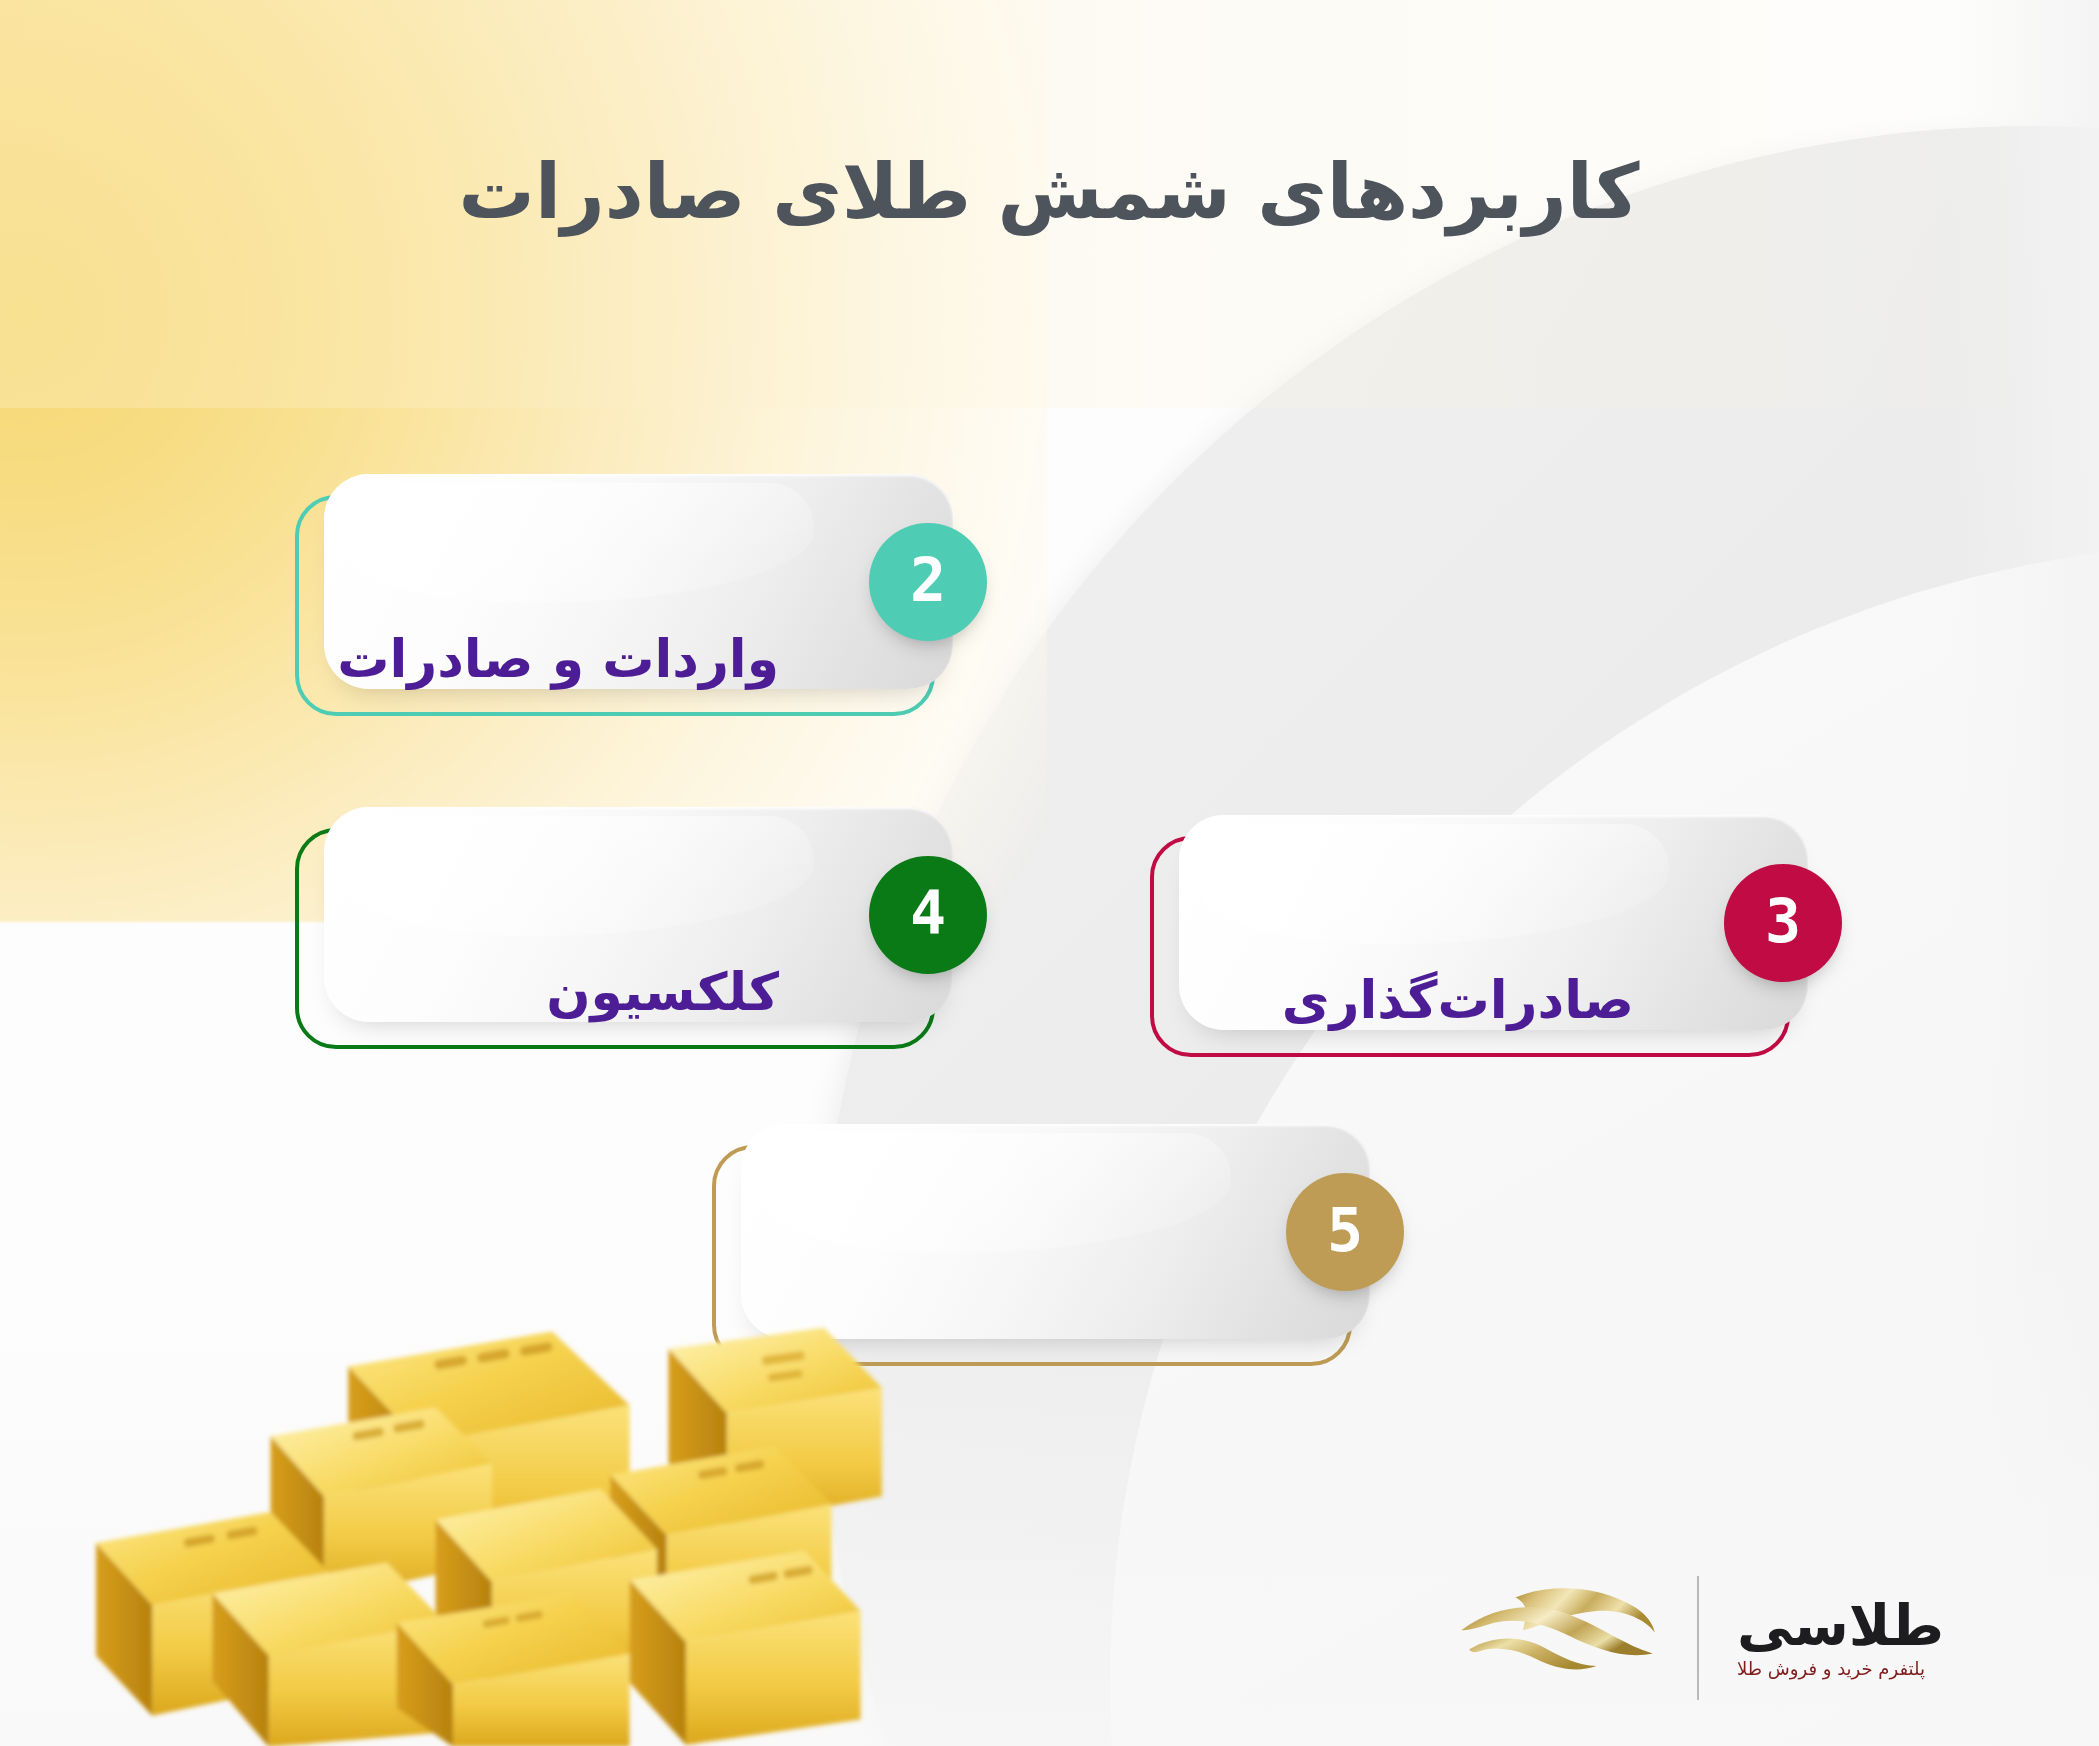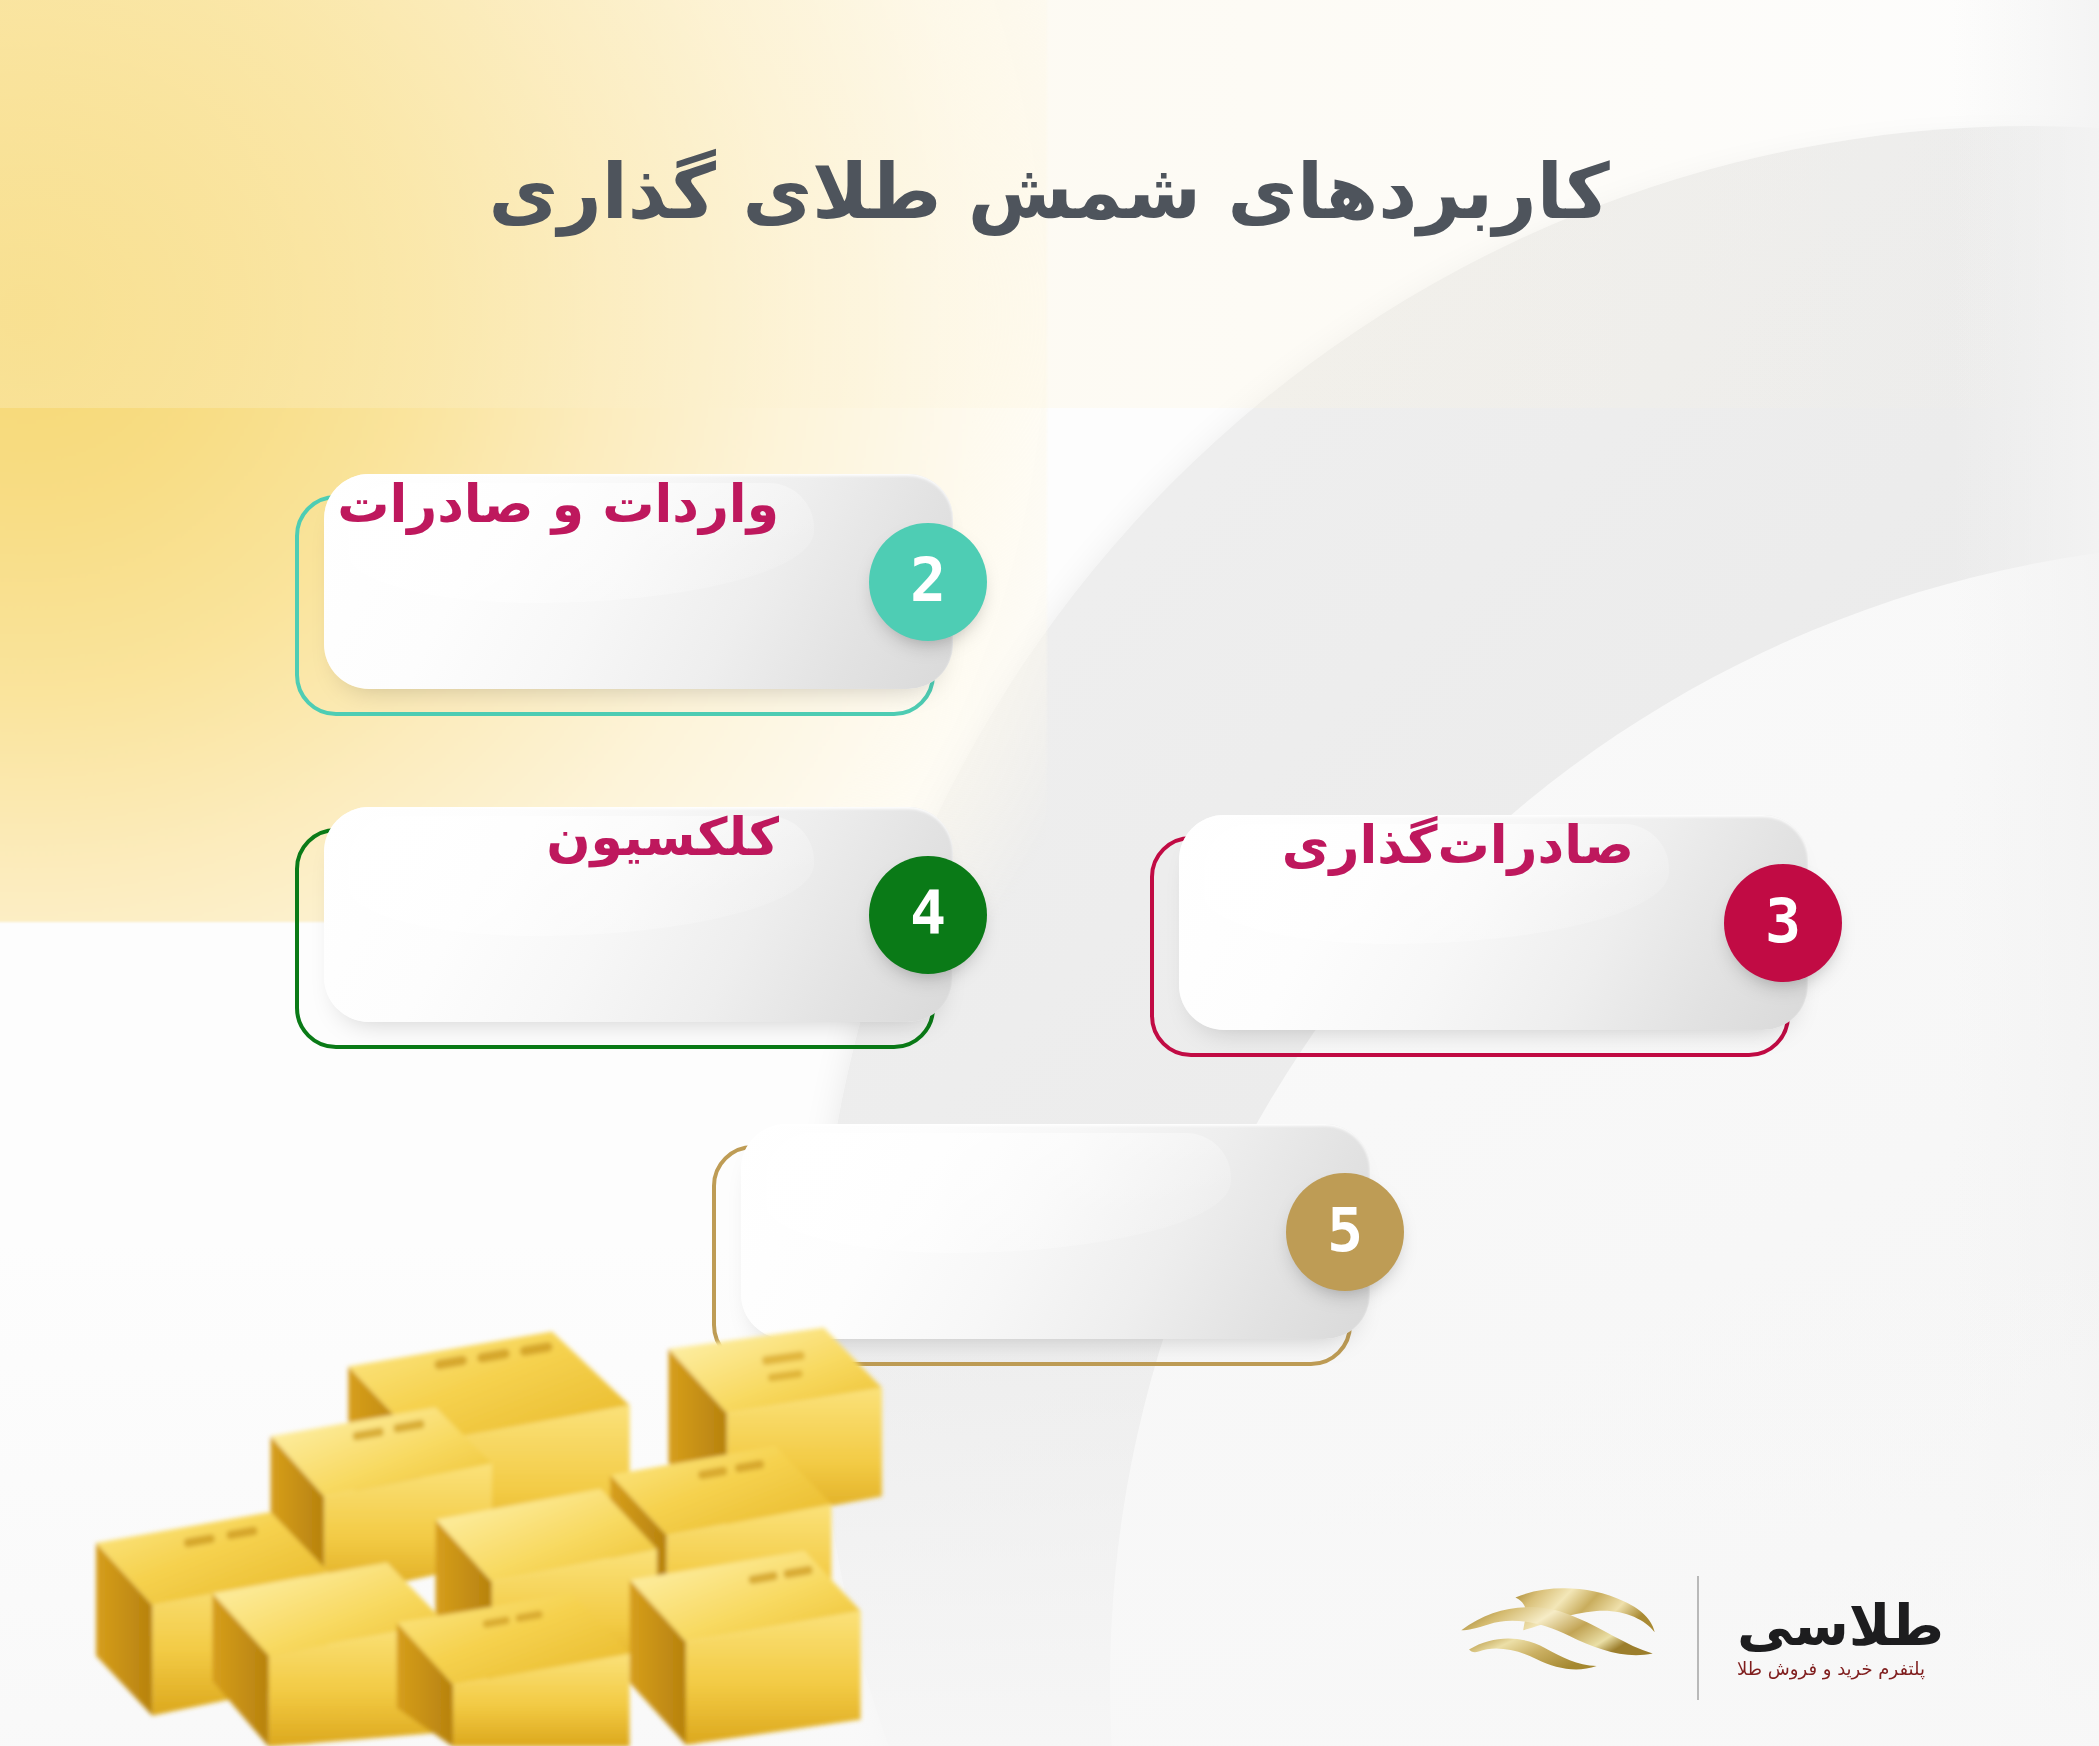--- a/index.html
+++ b/index.html
@@ -152,26 +152,26 @@
     background: linear-gradient(150deg, rgba(255,255,255,0.95), rgba(255,255,255,0));
     pointer-events: none;
   }
   .card-label {
     position: absolute;
     top: 0;
     height: 215px;
     left: 13.6px;
     right: 138px;
     display: flex;
-    align-items: flex-start;
+    align-items: flex-end;
     justify-content: flex-start;
     padding-right: 0;
     font-size: 52px;
     font-weight: 700;
-    color: #be185d;
+    color: #4c1d95;
     direction: rtl;
     white-space: nowrap;
     z-index: 4;
   }
   .card-label > span { width: 100%; text-align: right; padding-right: 33px; }
 
   .card-badge {
     position: absolute;
     top: 49px;
     right: -37px;
@@ -255,21 +255,21 @@
 <div id="root">
 
   <div class="bg-base"></div>
   <div class="bg-arc"></div>
   <div class="bg-arc2"></div>
   <div class="bg-right-streak"></div>
   <div class="bg-gold-glow"></div>
   <div class="bg-top-tint"></div>
   <div class="bg-bottom-wash"></div>
 
-  <div class="title">کاربردهای شمش طلای گذاری</div>
+  <div class="title">کاربردهای شمش طلای صادرات</div>
 
   <div class="cards">
 
 
     <div class="card card-2">
       <div class="card-frame" style="color: rgb(78, 205, 180);"></div>
       <div class="card-panel"></div>
       <div class="card-label">
         <span>واردات و صادرات</span>
       </div>

